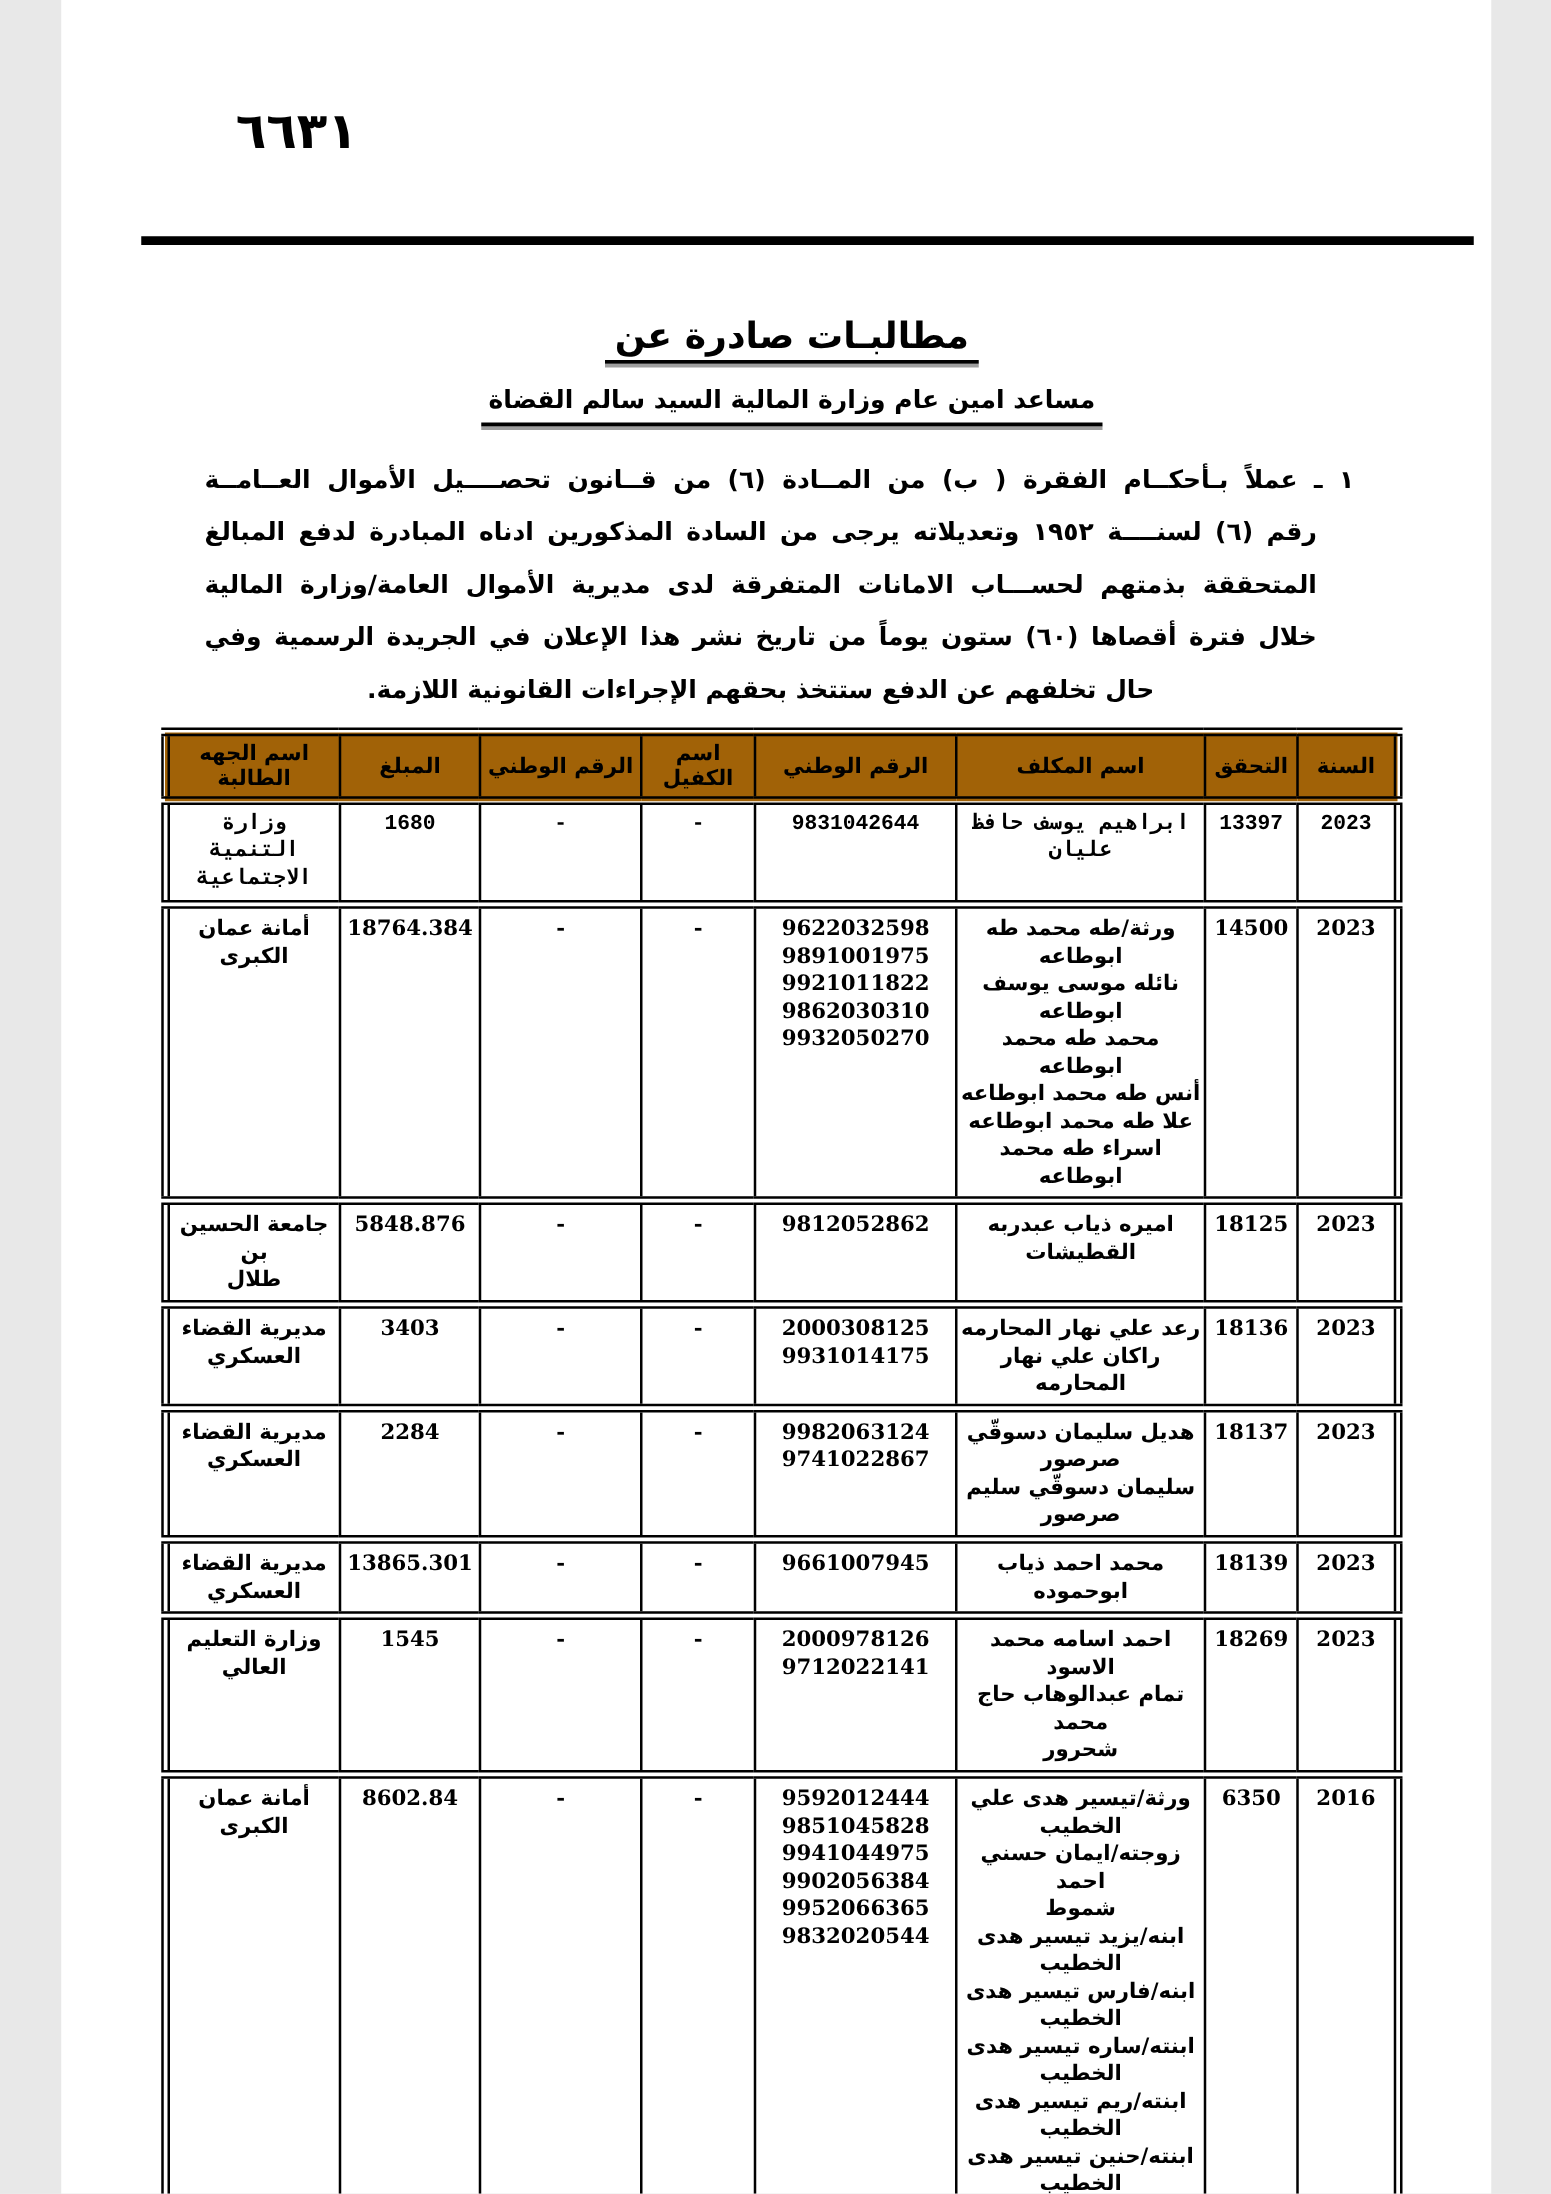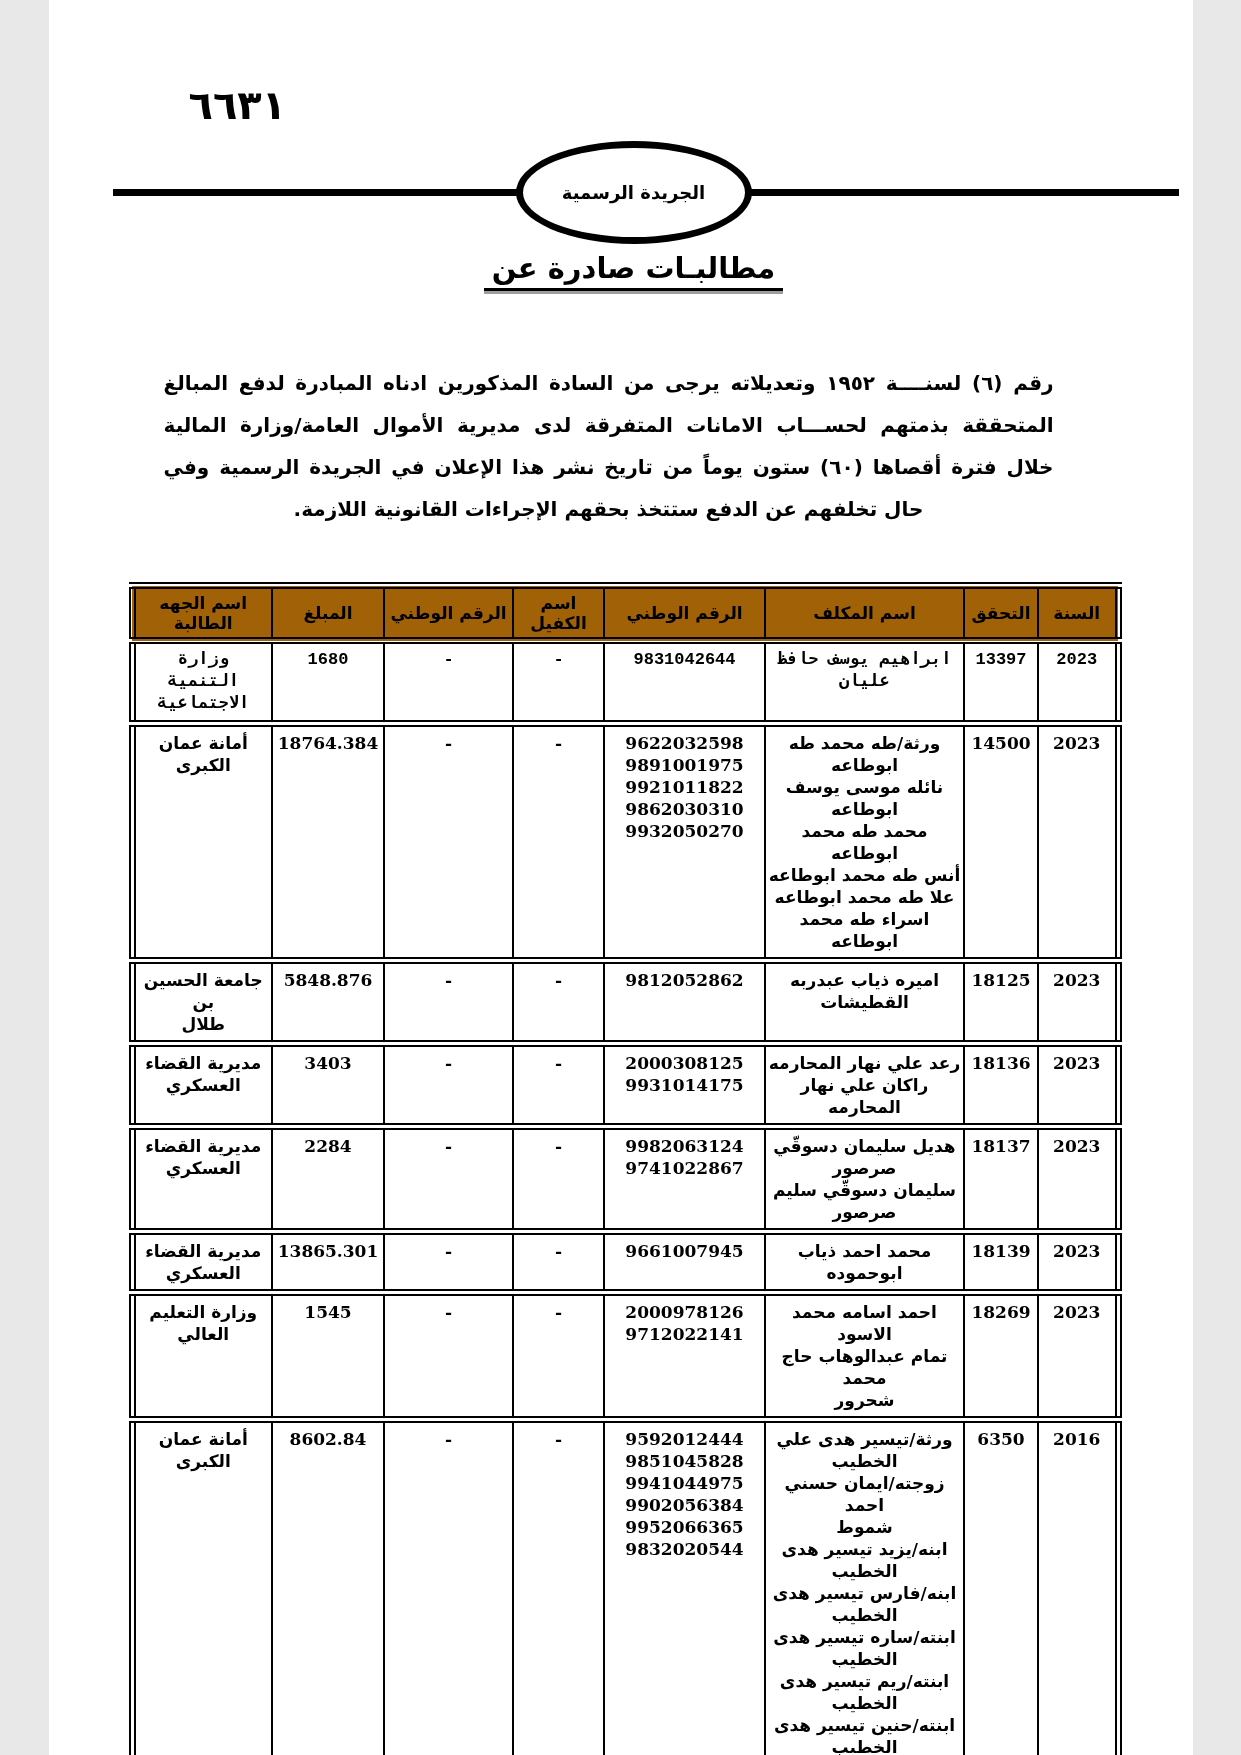--- a/index.html
+++ b/index.html
@@ -76,31 +76,32 @@
 </style>
 </head>
 <body>
 
 <div class="page">
 
   <div class="page-number" dir="rtl">٦٦٣١</div>
 
   <div class="divider"></div>
 
-  <div class="seal">
-    <span dir="rtl">الجريدة الرسمية</span>
-  </div>
 
   <div class="headings">
     <div>
       <span class="t1" dir="rtl">مطالبـات صادرة عن</span>
     </div>
+    <div class="t2wrap">
+      <span class="t2" dir="rtl">مساعد امين عام وزارة المالية السيد سالم القضاة</span>
+    </div>
   </div>
 
   <div class="para">
+    <div class="pl pl-first">١ ـ عملاً بـأحكــام الفقرة ( ب) من المــادة (٦) من قــانون تحصــــيل الأموال العــامــة</div>
     <div class="pl pl-cont">رقم (٦) لسنــــة ١٩٥٢ وتعديلاته يرجى من السادة المذكورين ادناه المبادرة لدفع المبالغ</div>
     <div class="pl pl-cont">المتحققة بذمتهم لحســـاب الامانات المتفرقة لدى مديرية الأموال العامة/وزارة المالية</div>
     <div class="pl pl-cont">خلال فترة أقصاها (٦٠) ستون يوماً من تاريخ نشر هذا الإعلان في الجريدة الرسمية وفي</div>
     <div class="pl-last">حال تخلفهم عن الدفع ستتخذ بحقهم الإجراءات القانونية اللازمة.</div>
   </div>
 
   <table class="claims">
     <colgroup>
       <col style="width:80px">
       <col style="width:74px">

